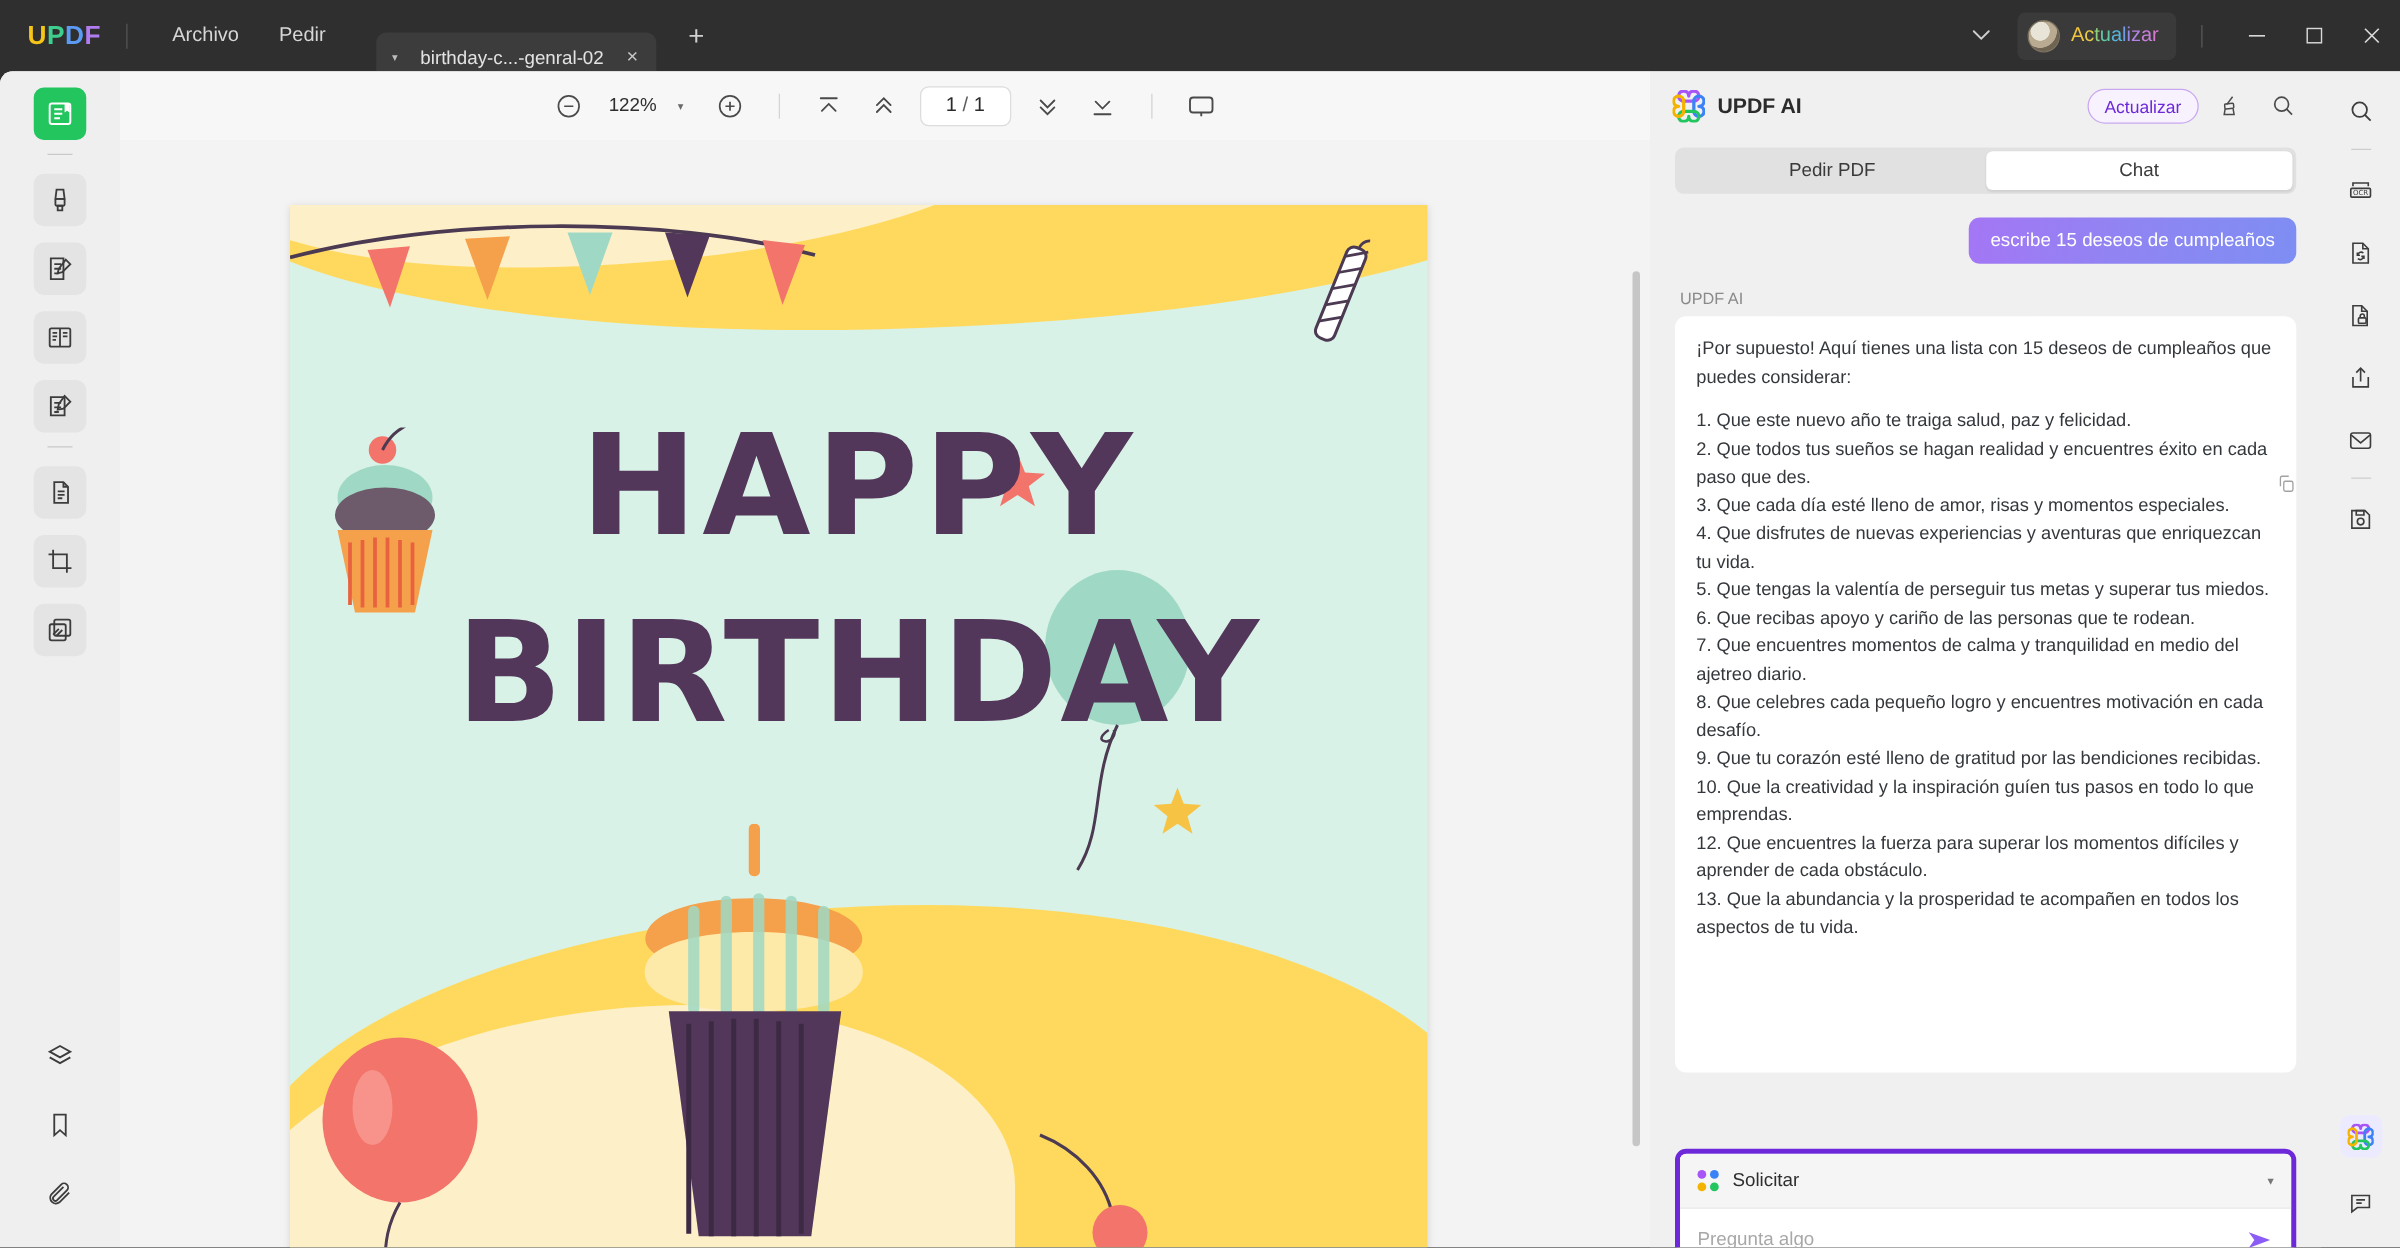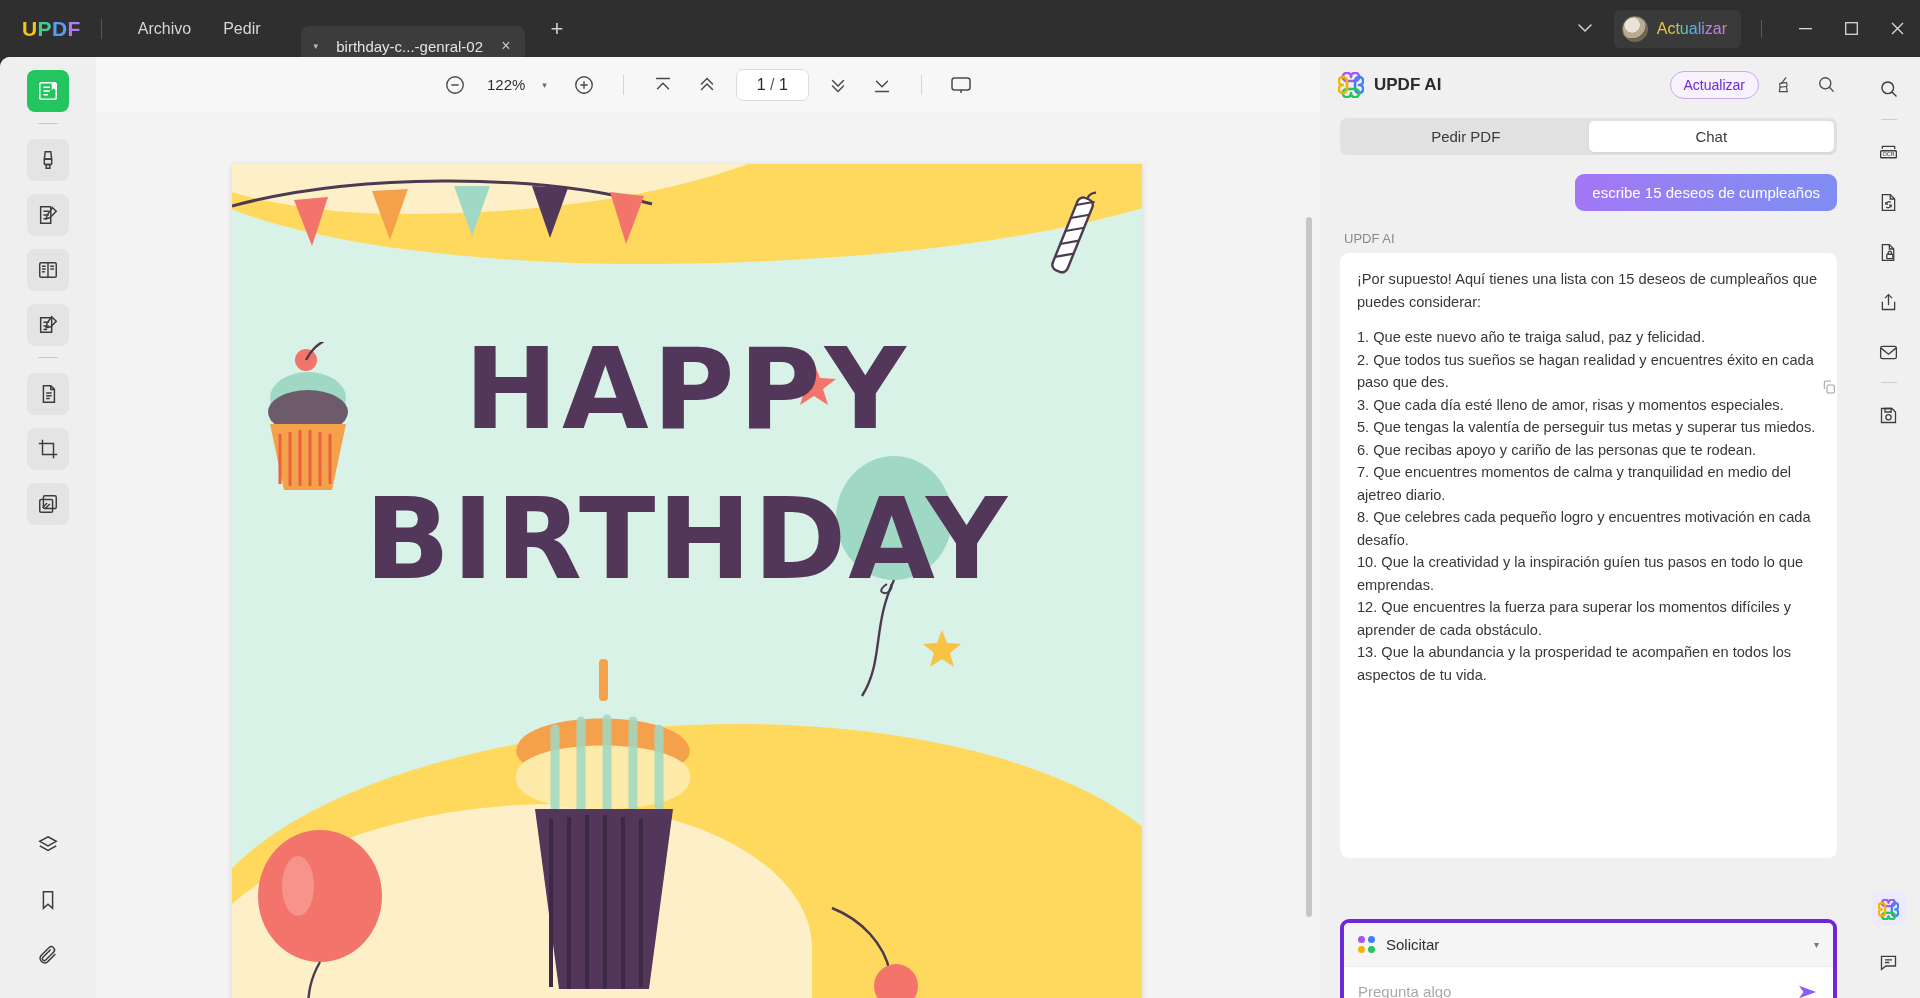--- a/index.html
+++ b/index.html
@@ -470,24 +470,26 @@
             <rect x="9" y="9" width="11" height="12" rx="2"></rect>
                 <path d="M5 15V5a2 2 0 012-2h8"></path>
           </svg>
         </div>
         <div class="a-bub">
           <p>¡Por supuesto! Aquí tienes una lista con 15 deseos de cumpleaños que puedes considerar:</p>
           <ol>
             <li>1. Que este nuevo año te traiga salud, paz y felicidad.</li>
             <li>2. Que todos tus sueños se hagan realidad y encuentres éxito en cada paso que des.</li>
             <li>3. Que cada día esté lleno de amor, risas y momentos especiales.</li>
+            <li>4. Que disfrutes de nuevas experiencias y aventuras que enriquezcan tu vida.</li>
             <li>5. Que tengas la valentía de perseguir tus metas y superar tus miedos.</li>
             <li>6. Que recibas apoyo y cariño de las personas que te rodean.</li>
             <li>7. Que encuentres momentos de calma y tranquilidad en medio del ajetreo diario.</li>
             <li>8. Que celebres cada pequeño logro y encuentres motivación en cada desafío.</li>
+            <li>9. Que tu corazón esté lleno de gratitud por las bendiciones recibidas.</li>
             <li>10. Que la creatividad y la inspiración guíen tus pasos en todo lo que emprendas.</li>
             <li>12. Que encuentres la fuerza para superar los momentos difíciles y aprender de cada obstáculo.</li>
             <li>13. Que la abundancia y la prosperidad te acompañen en todos los aspectos de tu vida.</li>
           </ol>
         </div>
       </div>
 
       <div class="composer">
         <div class="cm-top">
           <span class="dots4">

